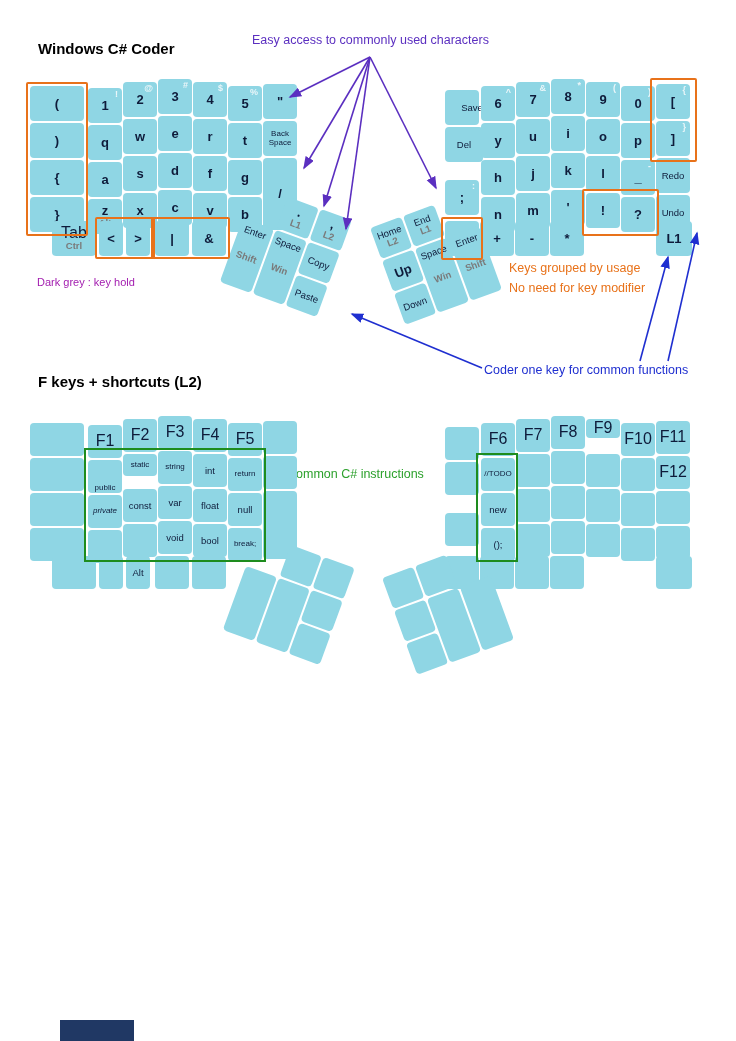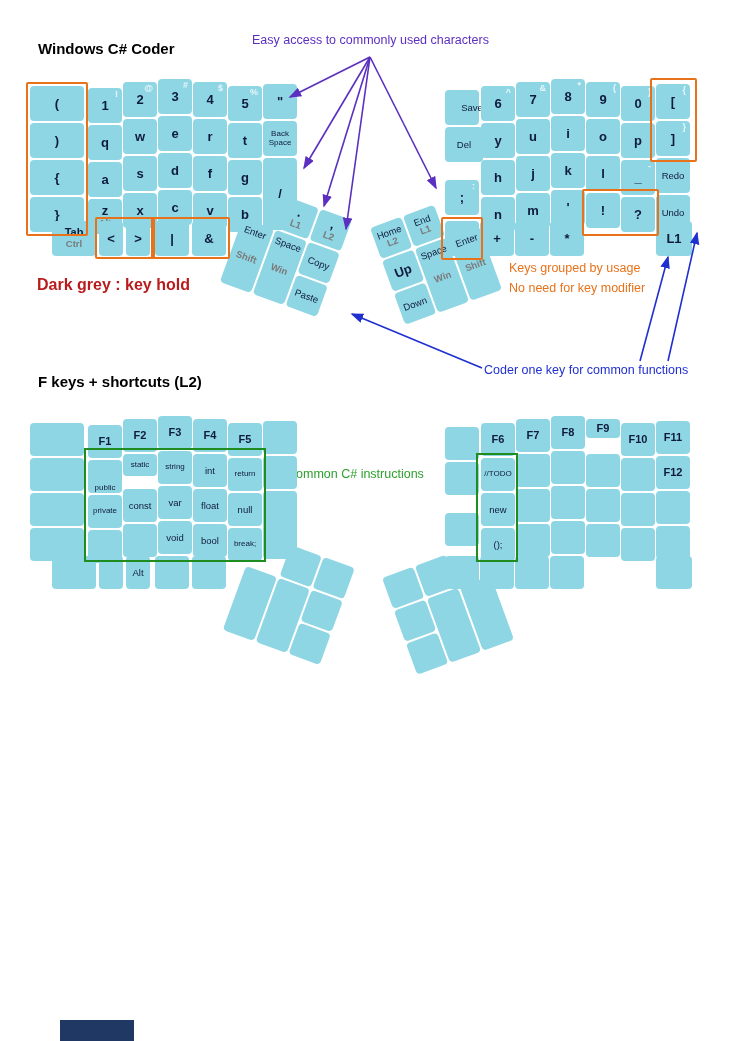--- a/index.html
+++ b/index.html
@@ -7,30 +7,30 @@
     --purple:#5B2FC0; --blue:#1F2FD0; --orange:#E8721A; --green:#2DA12D; --green-box:#1E8C1E; --footer:#203864;
   }
   *{margin:0;padding:0;box-sizing:border-box}
   html,body{background:#fff}
   body{width:736px;height:1041px;position:relative;overflow:hidden;font-family:"Liberation Sans",sans-serif;color:#000}
   .key{position:absolute;background:var(--key-fill);border-radius:4px;display:flex;flex-direction:column;
        align-items:center;justify-content:center;color:var(--key-text);text-align:center}
   .key .lab{font-weight:bold;font-size:13px;line-height:1.05;padding:0 1px}
   .key.word .lab{font-weight:normal;font-size:9.5px}
   .key.tiny .lab{font-size:8px;line-height:1.1}
-  .key.fkey .lab{font-weight:bold;font-size:11px}
+  .key.fkey .lab{font-weight:normal;font-size:16px}
   .key .hold{color:var(--hold-text);font-weight:bold;font-size:9.5px;line-height:1.15}
   .key .shift{position:absolute;top:1px;right:4px;font-size:9px;font-weight:bold;color:var(--shift-text)}
   .key.tallthumb{justify-content:flex-start;padding-top:5px}
   .key.tallthumb .hold{margin-top:16px}
   .thumb{position:absolute;width:0;height:0}
   .title{position:absolute;font-size:15px;font-weight:bold;white-space:nowrap}
   .note{position:absolute;font-size:12.5px;white-space:nowrap}
   .note.purple{color:var(--purple)}
-  .note.grey{color:#b91c1c;font-weight:bold;font-size:16px}
+  .note.grey{color:#a21caf;font-weight:normal;font-size:11px}
   .note.orange{color:var(--orange)}
   .note.blue{color:var(--blue)}
   .note.green{color:var(--green)}
   .obox{position:absolute;border:2px solid var(--orange);border-radius:2px}
   .gbox{position:absolute;border:2px solid var(--green-box)}
   .footer-bar{position:absolute;background:var(--footer)}
   .overlay{position:absolute;left:0;top:0;pointer-events:none}
 </style>
 </head>
 <body>
@@ -331,21 +331,21 @@
       <span class="lab">string</span>
     </div>
     <div class="key word" style="left: 193px; top: 454px; width: 34px; height: 33px;">
       <span class="lab">int</span>
     </div>
     <div class="key word tiny" style="left: 228px; top: 458px; width: 34px; height: 33px;">
       <span class="lab">return</span>
     </div>
     <div class="key" style="left: 263px; top: 456px; width: 34px; height: 33px;"></div>
     <div class="key" style="left: 30px; top: 493px; width: 54px; height: 33px;"></div>
-    <div class="key word tiny" style="left: 88px; top: 495px; width: 34px; height: 33px;">
+    <div class="key word tiny" style="left: 88px; top: 495px; width: 34px; height: 33px; font-style: italic;">
       <span class="lab">private</span>
     </div>
     <div class="key word" style="left: 123px; top: 489px; width: 34px; height: 33px;">
       <span class="lab">const</span>
     </div>
     <div class="key word" style="left: 158px; top: 486px; width: 34px; height: 33px;">
       <span class="lab">var</span>
     </div>
     <div class="key word" style="left: 193px; top: 489px; width: 34px; height: 33px;">
       <span class="lab">float</span>

